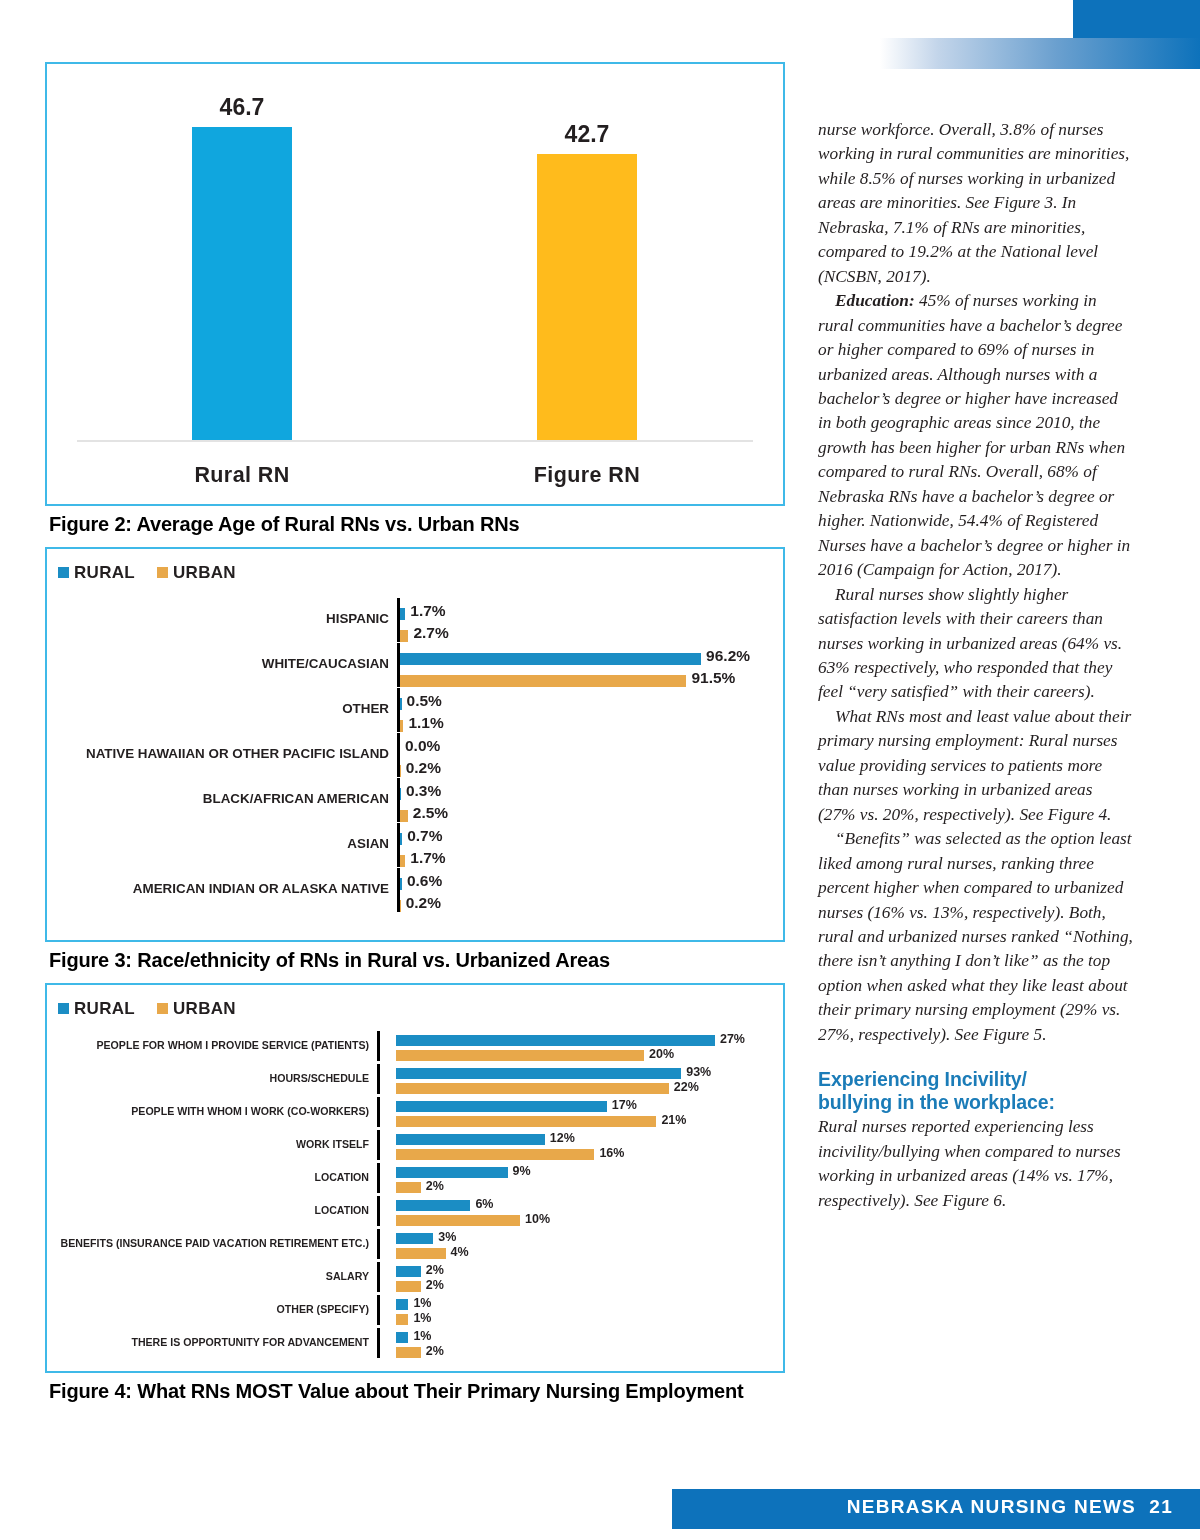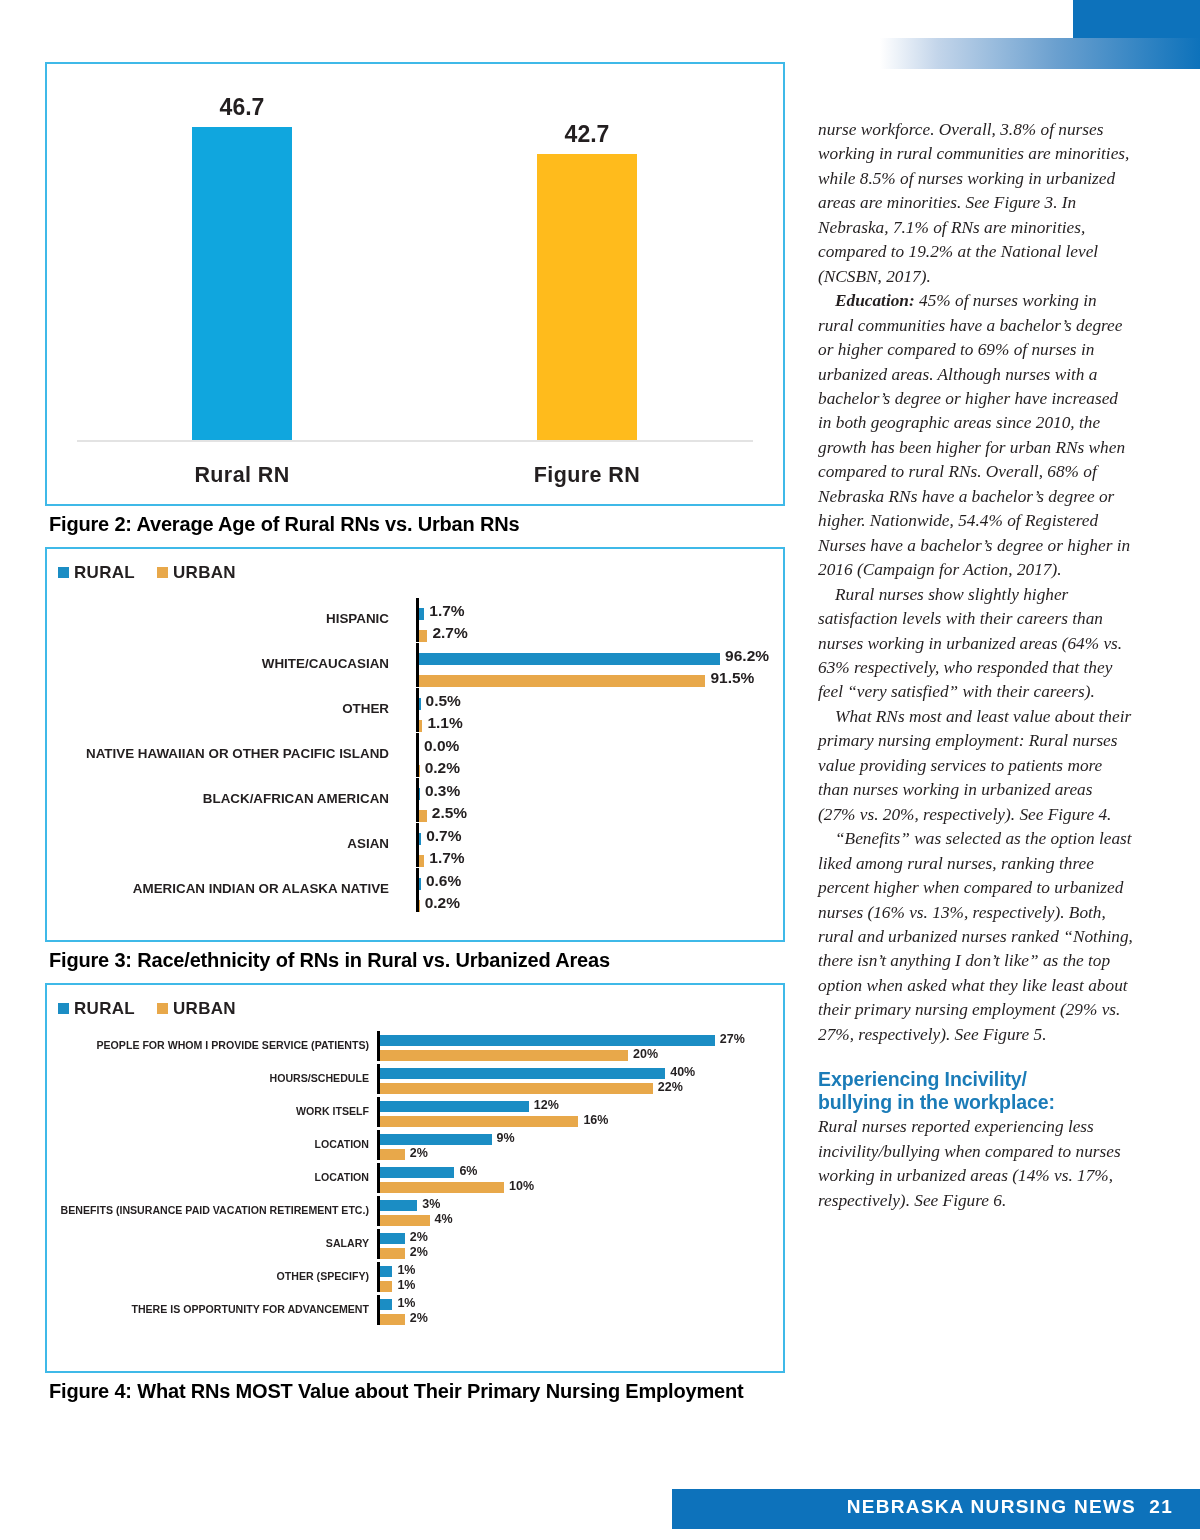--- a/index.html
+++ b/index.html
@@ -86,32 +86,32 @@
   }
   .hb-bars{ position:relative; border-left:3px solid #000; }
   .hb-line{ display:flex; align-items:flex-end; }
   .hb-fill{ display:block; }
   .hb-num{ font-weight:bold; color:#231f20; padding-left:5px; white-space:nowrap; }
 
   
   #fig3{ height:395px; }
   #fig3 .hb-label{ width:350px; font-size:13.4px; }
   #fig3 .hb-bars{ width:355px; }
-  #fig3 .hb-row{ height:45px;gap:19px; }
+  #fig3 .hb-row{ height:45px; }
   #fig3 .hb-fill{ height:12px; }
   #fig3 .hb-line{ height:22px; }
   #fig3 .hb-num{ font-size:15.5px; }
 
   
   #fig4{ height:390px; }
   #fig4 .hb-label{ width:330px; font-size:10.6px; }
   #fig4 .hb-bars{ width:365px; }
   #fig4 .hb-row{ height:33px; }
   #fig4 .hb-fill{ height:11px; }
-  #fig4 .hb-line{ height:15px; }
+  #fig4 .hb-line{ height:15px;padding-left:16px; }
   #fig4 .hb-num{ font-size:12.5px; }
 
   
   .footer-bar{
     position:absolute; left:672px; top:1489px; width:528px; height:40px;
     background:#0d72bb;
   }
   .footer-txt{
     position:absolute; right:27px; top:1496px;
     color:#ffffff; font-weight:bold; font-size:19px; letter-spacing:1.3px;
@@ -259,25 +259,38 @@
               <div class="hb-fill" style="width: 248px; background: rgb(232, 168, 74);"></div>
               <span class="hb-num">20%</span>
             </div>
           </div>
         </div>
         <div class="hb-row">
           <div class="hb-label">HOURS/SCHEDULE</div>
           <div class="hb-bars">
             <div class="hb-line">
               <div class="hb-fill" style="width: 285.2px; background: rgb(27, 141, 196);"></div>
-              <span class="hb-num">40%</span>
+              <span class="hb-num">93%</span>
             </div>
             <div class="hb-line">
               <div class="hb-fill" style="width: 272.8px; background: rgb(232, 168, 74);"></div>
               <span class="hb-num">22%</span>
+            </div>
+          </div>
+        </div>
+        <div class="hb-row">
+          <div class="hb-label">PEOPLE WITH WHOM I WORK (CO-WORKERS)</div>
+          <div class="hb-bars">
+            <div class="hb-line">
+              <div class="hb-fill" style="width: 210.8px; background: rgb(27, 141, 196);"></div>
+              <span class="hb-num">17%</span>
+            </div>
+            <div class="hb-line">
+              <div class="hb-fill" style="width: 260.4px; background: rgb(232, 168, 74);"></div>
+              <span class="hb-num">21%</span>
             </div>
           </div>
         </div>
         <div class="hb-row">
           <div class="hb-label">WORK ITSELF</div>
           <div class="hb-bars">
             <div class="hb-line">
               <div class="hb-fill" style="width: 148.8px; background: rgb(27, 141, 196);"></div>
               <span class="hb-num">12%</span>
             </div>

